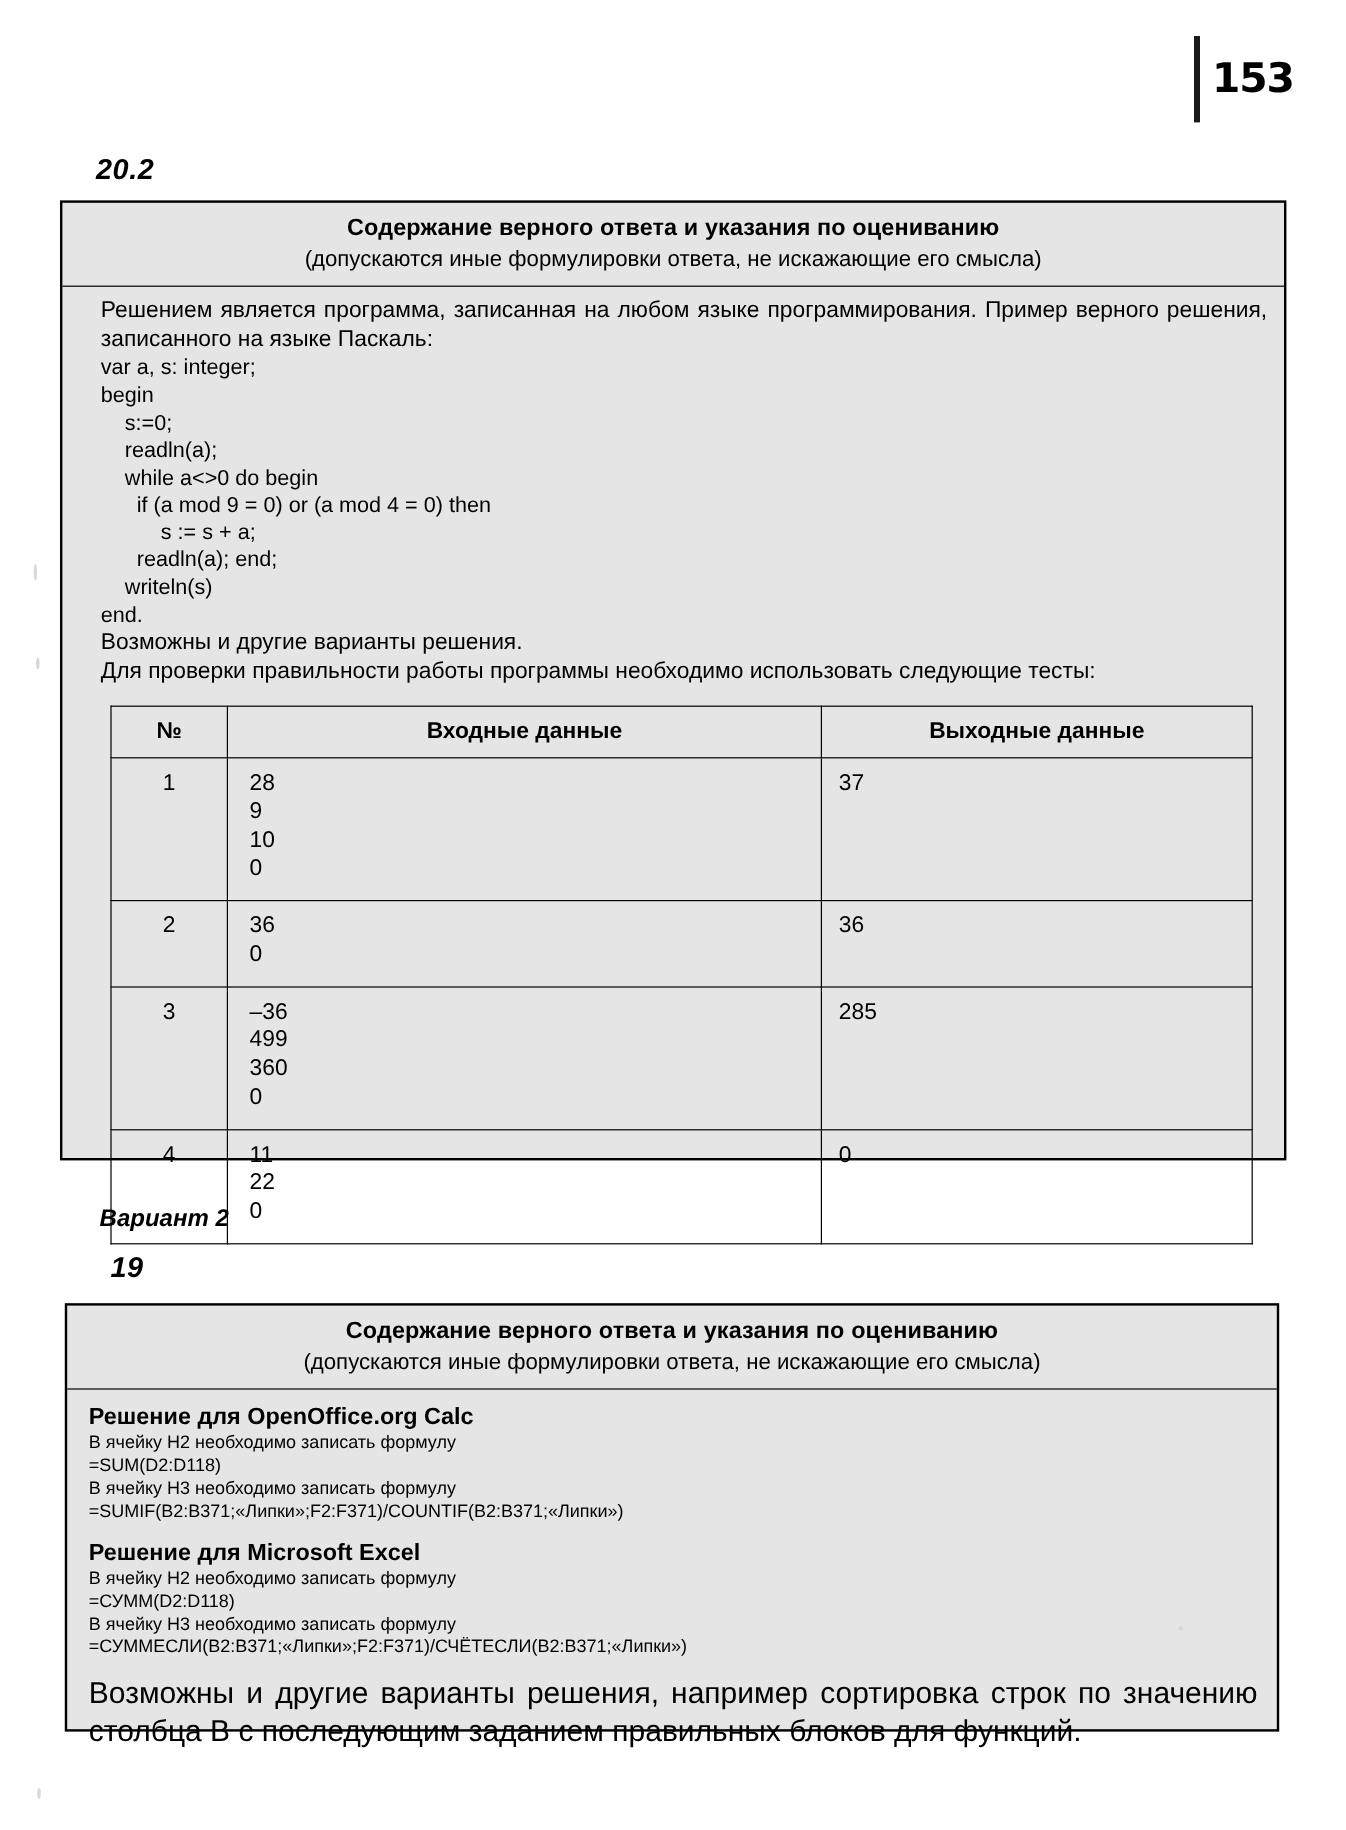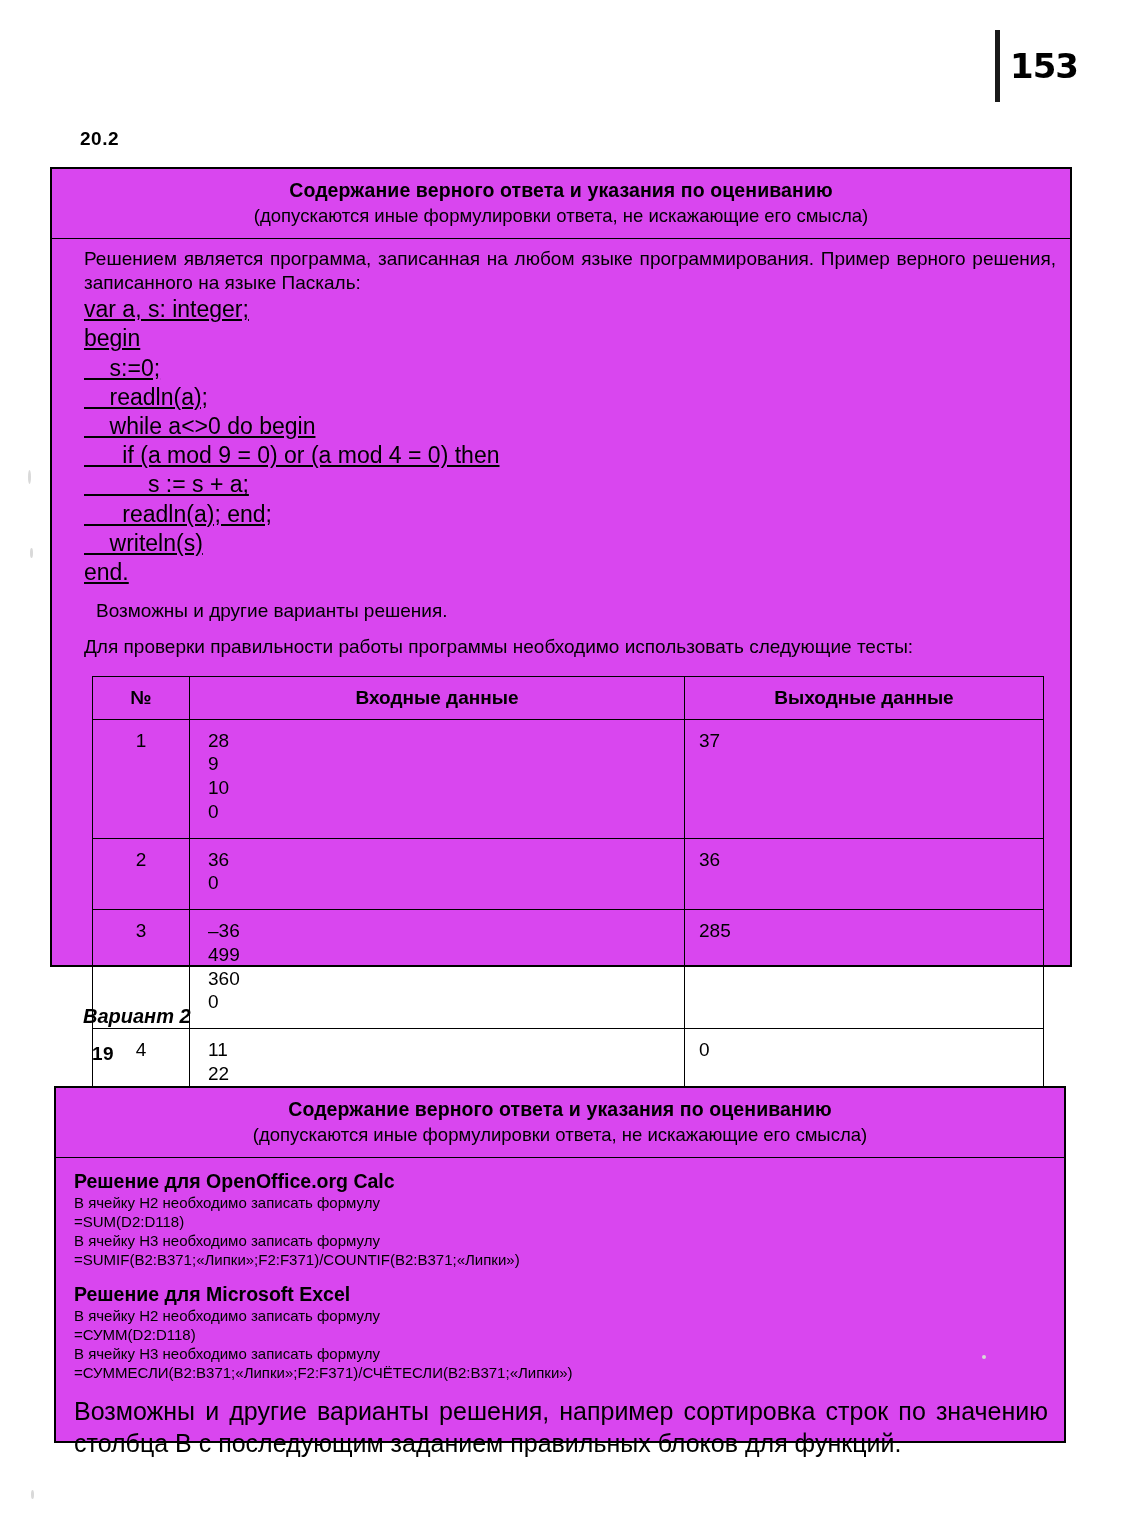--- a/index.html
+++ b/index.html
@@ -41,41 +41,42 @@
     font-weight: bold;
     font-size: 34px;
     letter-spacing: -1px;
     line-height: 1;
   }
 
   
   .task-label {
     position: absolute;
     font-weight: bold;
-    font-size: 19px;
+    font-size: 24px;
     letter-spacing: 0.5px;
+    font-style: italic;
   }
   .task-label.t1 { left: 80px; top: 128px; }
   .task-label.t2 { left: 92px; top: 1043px; }
 
   .variant-label {
     position: absolute;
     left: 83px;
     top: 1005px;
     font-size: 20px;
     font-style: italic;
     font-weight: bold;
   }
 
   
   .box {
     position: absolute;
     border: 2px solid #000;
     box-sizing: border-box;
-    background: #d946ef;
+    background: #e5e5e5;
   }
   .box-1 { left: 50px; top: 167px; width: 1022px; height: 800px; }
   .box-2 { left: 54px; top: 1086px; width: 1012px; height: 357px; }
 
   .box-header {
     border-bottom: 1.5px solid #000;
     padding: 10px 14px 11px 14px;
     text-align: center;
   }
   .box-header .h-title {
@@ -97,25 +98,24 @@
   
   .para-just {
     text-align: justify;
     text-justify: inter-word;
     margin: 0;
   }
   .code-block {
     margin: 0;
     white-space: pre;
     font-family: "Liberation Sans", sans-serif;
-    font-size: 23px;
+    font-size: 18px;
     line-height: 1.27;
-    text-decoration: underline;
-  }
-  .plain-line { margin: 12px; }
+  }
+  .plain-line { margin: 0; }
 
   
   .test-table {
     border-collapse: collapse;
     width: 952px;
     margin: 16px 0 0 8px;
     font-size: 19px;
   }
   .test-table th, .test-table td {
     border: 1.5px solid #000;

